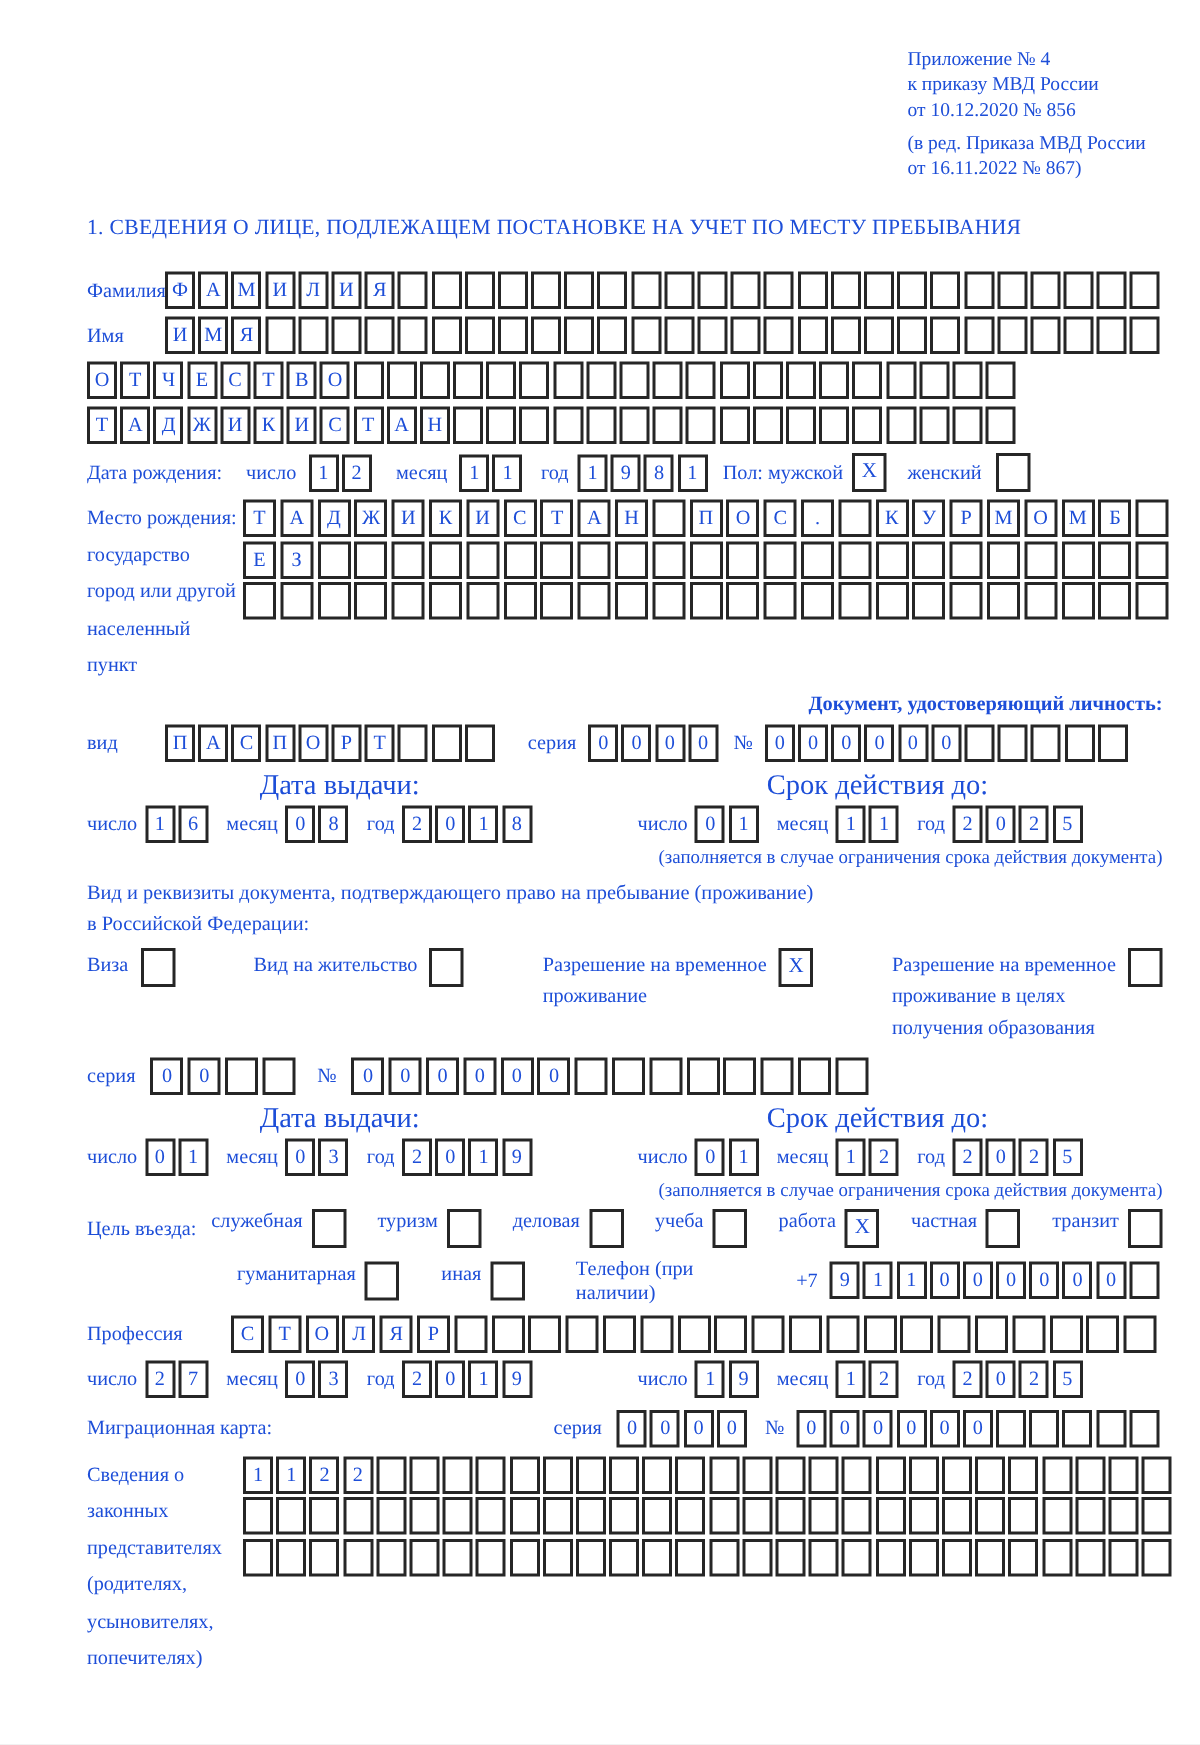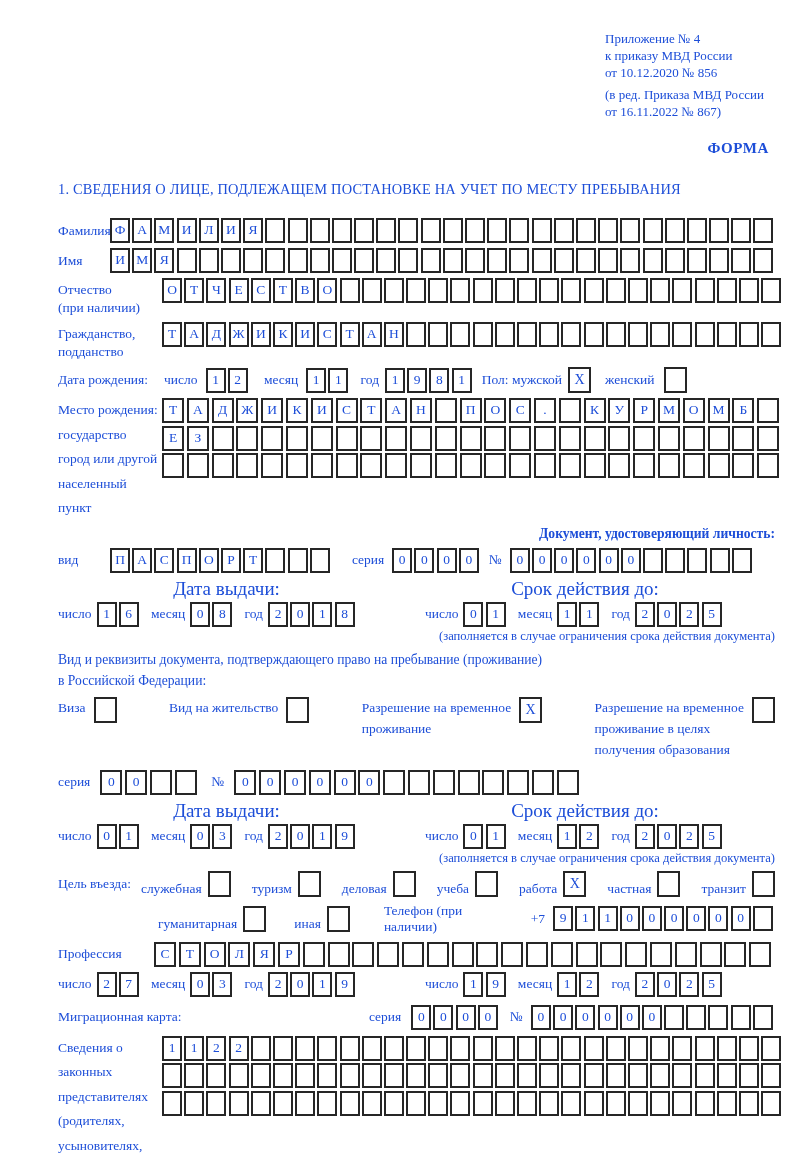--- a/index.html
+++ b/index.html
@@ -42,42 +42,41 @@
   .dgroup { display:flex; align-items:center; }
   .dgroup .dl { margin:0 5px 0 0; }
   .dgroup .dl.m { margin-left:10px; }
   .note { text-align:right; font-size:12.6px; margin:2px 0 5px 0; }
   .intro { font-size:13.6px; line-height:21px; }
   .opts { display:flex; justify-content:space-between; align-items:flex-start; font-size:13.5px; margin:6px 0 10px 0; }
   .opt { display:flex; align-items:flex-start; }
   .opt .optlbl { text-align:left; line-height:21px; margin-right:8px; }
   .purposes { display:flex; align-items:center; font-size:13.5px; margin-bottom:6px; }
   .purposes .pitems { flex:1; display:flex; justify-content:space-between; align-items:center; margin-left:10px; }
-  .pitem { display:flex; align-items:flex-end; }
+  .pitem { display:flex; align-items:flex-start; }
   .pitem .plbl { margin-right:6px; }
   .spacer { flex:1; }
 </style>
 </head>
 <body>
 
 <div class="page">
 
   <div class="hdr">
     <div class="hdr-block">
       <div>Приложение № 4</div>
       <div>к приказу МВД России</div>
       <div>от 10.12.2020 № 856</div>
       <div class="hdr-rev">
         <div>(в ред. Приказа МВД России</div>
         <div>от 16.11.2022 № 867)</div>
       </div>
     </div>
   </div>
 
-  <div class="forma">ФОРМА</div>
 
 
   <div class="sec">1. СВЕДЕНИЯ О ЛИЦЕ, ПОДЛЕЖАЩЕМ ПОСТАНОВКЕ НА УЧЕТ ПО МЕСТУ ПРЕБЫВАНИЯ</div>
 
   <div class="frow">
     <span class="lbl" style="width:52px">Фамилия</span>
     <div class="cells">
         <span class="cell">Ф</span>
         <span class="cell">А</span>
         <span class="cell">М</span>
@@ -141,21 +140,20 @@
         <span class="cell"></span>
         <span class="cell"></span>
         <span class="cell"></span>
         <span class="cell"></span>
         <span class="cell"></span>
         <span class="cell"></span>
       </div>
   </div>
 
   <div class="frow top">
-    <span class="lbl lbl2" style="width:104px"><span>Отчество</span><br><span>(при наличии)</span></span>
     <div class="cells">
         <span class="cell">О</span>
         <span class="cell">Т</span>
         <span class="cell">Ч</span>
         <span class="cell">Е</span>
         <span class="cell">С</span>
         <span class="cell">Т</span>
         <span class="cell">В</span>
         <span class="cell">О</span>
         <span class="cell"></span>
@@ -175,21 +173,20 @@
         <span class="cell"></span>
         <span class="cell"></span>
         <span class="cell"></span>
         <span class="cell"></span>
         <span class="cell"></span>
         <span class="cell"></span>
       </div>
   </div>
 
   <div class="frow top">
-    <span class="lbl lbl2" style="width:104px"><span>Гражданство,</span><br><span>подданство</span></span>
     <div class="cells">
         <span class="cell">Т</span>
         <span class="cell">А</span>
         <span class="cell">Д</span>
         <span class="cell">Ж</span>
         <span class="cell">И</span>
         <span class="cell">К</span>
         <span class="cell">И</span>
         <span class="cell">С</span>
         <span class="cell">Т</span>

